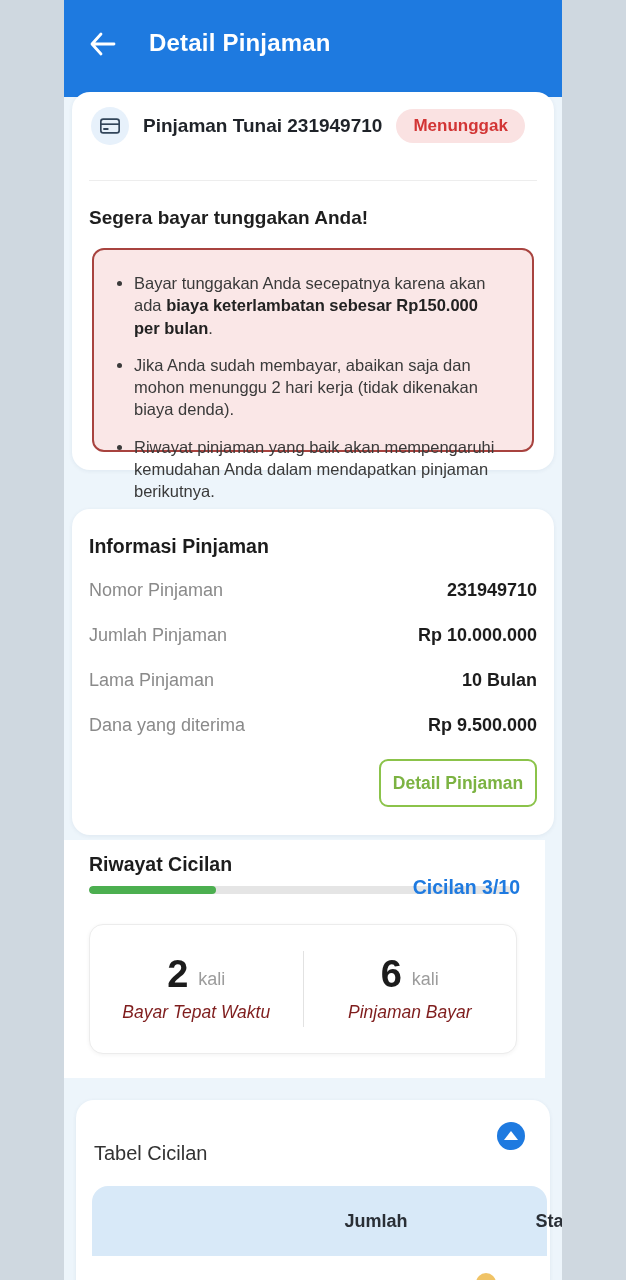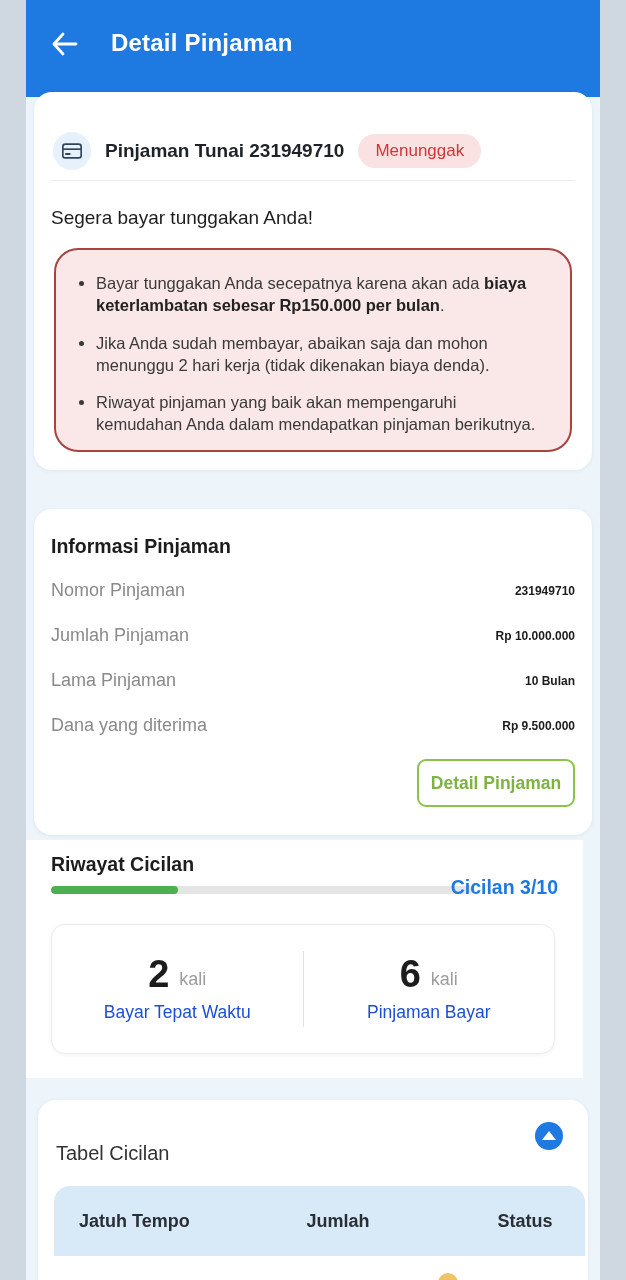--- a/index.html
+++ b/index.html
@@ -1,67 +1,67 @@
 <!DOCTYPE html>
 <html><head>
 <meta charset="utf-8">
 <style>
   * { margin:0; padding:0; box-sizing:border-box; }
   html,body { background:#cfd8e0; }
   body { font-family:"Liberation Sans","DejaVu Sans",sans-serif; }
   .screen {
-    position:relative; width:574px; height:1280px; margin:0 auto;
+    position:relative; width:498px; height:1280px; margin:0 auto;
     background:#EDF5FB; overflow:hidden;
   }
   
   .appbar {
     position:absolute; top:0; left:0; right:0; height:97px;
     background:#1E7AE0;
   }
   .back-btn { position:absolute; left:22px; top:27px; width:34px; height:34px; cursor:pointer; }
   .appbar-title {
     position:absolute; left:85px; top:29px;
     font-size:24px; font-weight:bold; color:#ffffff; letter-spacing:.2px;
   }
   
   .card { position:absolute; background:#ffffff; border-radius:18px; box-shadow:0 1px 4px rgba(30,60,100,.07); }
   .card1 { left:8px; right:8px; top:92px; height:378px; }
   .card2 { left:8px; right:8px; top:490px; height:326px;margin-top:19px; }
   .section3 { position:absolute; left:0; right:17px; top:840px; height:238px; background:#ffffff; }
   .card4 { left:12px; right:12px; top:1100px; height:190px; border-radius:18px 18px 0 0; }
 
   
-  .loan-row { position:absolute; left:19px; top:40px; height:38px; display:flex; align-items:center;justify-content:flex-end; }
+  .loan-row { position:absolute; left:19px; top:15px; height:38px; display:flex; align-items:center;justify-content:flex-end; }
   .loan-icon-wrap {
     width:38px; height:38px; border-radius:50%; background:#E7F1FB;
     display:flex; align-items:center; justify-content:center;
   }
   .loan-title { margin-left:14px; font-size:19px; font-weight:bold; color:#1F2329; }
   .status-badge {
     margin-left:14px; height:34px; line-height:34px; padding:0 17px;
     background:#FAE2E2; border-radius:17px;
-    color:#D23535; font-size:17px; font-weight:normal;
+    color:#D23535; font-size:17px; font-weight:bold;
   }
   .card1-divider { position:absolute; left:17px; right:17px; top:88px; height:1px; background:#EDEDED; }
-  .warn-heading { position:absolute; left:17px; top:115px; font-size:19px; font-weight:normal; color:#1E1E1E; }
+  .warn-heading { position:absolute; left:17px; top:115px; font-size:19px; font-weight:bold; color:#1E1E1E; }
   .warn-box {
     position:absolute; left:20px; right:20px; top:156px; height:204px;
-    background:#FAE7E7; border:2px solid #A8433F; border-radius:24px;
+    background:#FAE7E7; border:2px solid #A8433F; border-radius:12px;
     padding:22px 24px 0 22px;
   }
   .warn-box ul { list-style:disc; margin-left:18px; }
   .warn-box li { font-size:16.5px; color:#3A3A3A; line-height:1.35; margin-bottom:15px; }
   .warn-box li b { color:#222222; }
 
   
   .info-heading { position:absolute; left:17px; top:26px; font-size:19.5px; font-weight:bold; color:#1C1C1C; }
   .info-rows { position:absolute; left:17px; right:17px; top:59px; }
   .info-row { height:45px; display:flex; align-items:center; justify-content:space-between; }
   .info-label { font-size:18px; color:#8A8A8A; }
-  .info-value { font-size:12px; font-weight:bold; color:#1C1C1C; }
+  .info-value { font-size:18px; font-weight:bold; color:#1C1C1C; }
   .detail-btn {
     position:absolute; right:17px; top:250px; width:158px; height:48px;
     background:#ffffff; border:2px solid #8BC34A; border-radius:9px;
     color:#7CB342; font-size:17.5px; font-weight:bold;
     display:flex; align-items:center; justify-content:center; cursor:pointer;
     font-family:inherit;
   }
 
   
   .hist-heading { position:absolute; left:25px; top:13px; font-size:19.5px; font-weight:bold; color:#1D1D1D; }
@@ -74,21 +74,21 @@
   .stats-card {
     position:absolute; left:25px; right:28px; top:84px; height:130px;
     background:#ffffff; border:1px solid #ECECEC; border-radius:14px;
     box-shadow:0 1px 4px rgba(0,0,0,.05);
     display:flex; align-items:stretch;
   }
   .stat { flex:1; display:flex; flex-direction:column; align-items:center; justify-content:center; }
   .stat-num-row { display:flex; align-items:flex-end; }
   .stat-num { font-size:38px; font-weight:bold; color:#1C1C1C; line-height:1; }
   .stat-unit { font-size:18px; color:#9C9C9C; margin-left:10px; padding-bottom:3px; }
-  .stat-label { margin-top:9px; font-size:17.5px; color:#1d4ed8; }
+  .stat-label { margin-top:9px; font-size:17.5px; color:#7f1d1d;font-style:italic; }
   .stat-divider { width:1px; background:#E2E2E2; margin:26px 0; }
 
   
   .table-heading { position:absolute; left:18px; top:42px; font-size:20px; font-weight:500; color:#333333; }
   .collapse-btn {
     position:absolute; right:25px; top:22px; width:28px; height:28px; border-radius:50%;
     background:#1E7AE0; display:flex; align-items:center; justify-content:center; cursor:pointer;
   }
   .collapse-arrow {
     width:0; height:0; margin-top:-2px;
@@ -195,21 +195,20 @@
       </div>
     </div>
   </div>
 
   <div class="card card4">
     <div class="table-heading">Tabel Cicilan</div>
     <div class="collapse-btn">
       <div class="collapse-arrow"></div>
     </div>
     <div class="table-header">
-      <div class="th th-1">Jatuh Tempo</div>
       <div class="th th-2">Jumlah</div>
       <div class="th th-3">Status</div>
     </div>
     <div class="table-row-partial">
       <div class="pending-icon"></div>
     </div>
   </div>
 
 </div>
 

